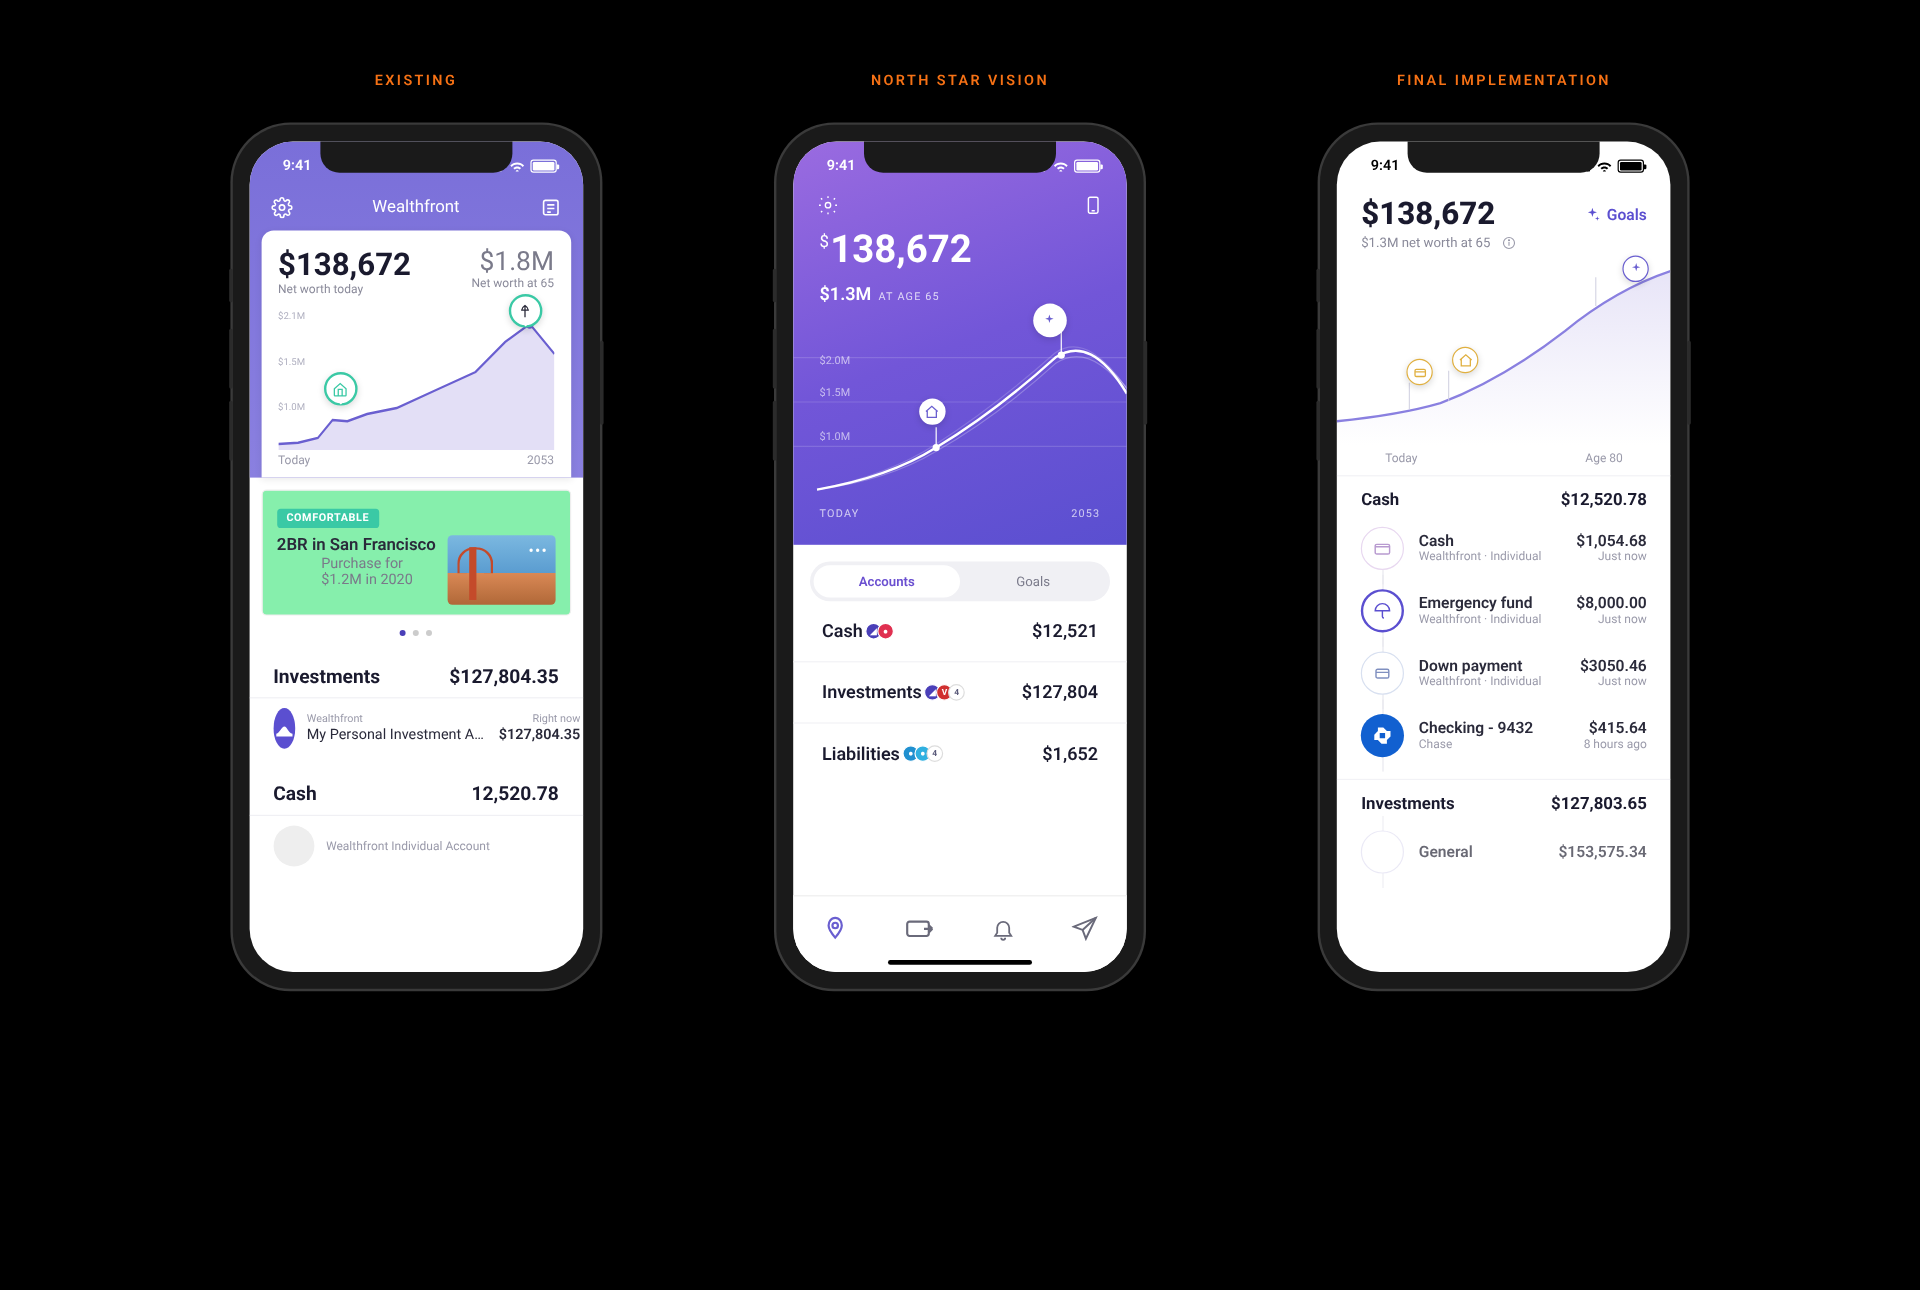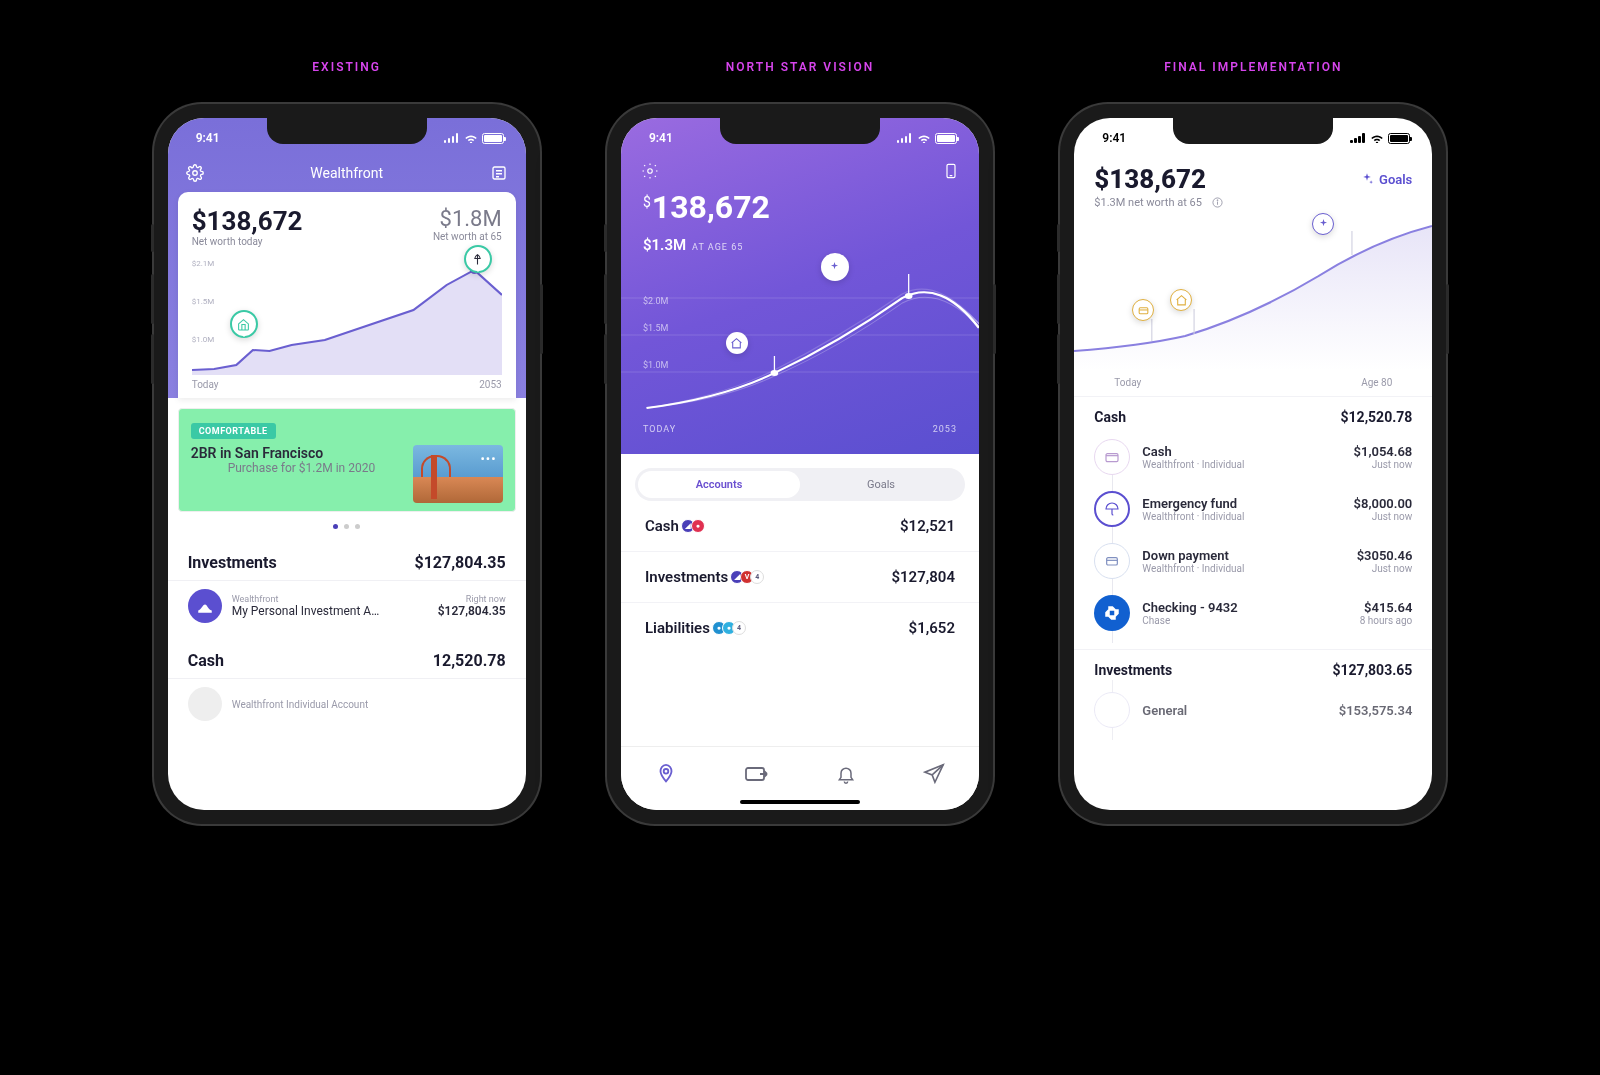--- a/index.html
+++ b/index.html
@@ -1,20 +1,20 @@
 <!DOCTYPE html>
 <html><head>
 <meta charset="utf-8">
 <style>
 * { box-sizing: border-box; margin: 0; padding: 0; font-family: -apple-system, BlinkMacSystemFont, "Segoe UI", Roboto, Helvetica, Arial, sans-serif; }
 body { background: #000; width: 1600px; height: 1075px; }
 .stage { width: 1360px; height: 900px; margin: 0 auto; position: relative; padding-top: 60px; display: flex; justify-content: space-around; }
 .column { display: flex; flex-direction: column; align-items: center; }
-.col-title { color: #d946ef; font-size: 12px; letter-spacing: 2px; font-weight: 600; margin-bottom: 30px; text-transform: uppercase; }
-.phone-frame { width: 386px; height: 720px; background: #1a1a1a; border-radius: 48px; padding: 14px; box-shadow: 0 0 0 2px #3a3a3a, 0 20px 60px rgba(0,0,0,0.5); position: relative; }
+.col-title { color: #f97316; font-size: 12px; letter-spacing: 2px; font-weight: 600; margin-bottom: 30px; text-transform: uppercase; }
+.phone-frame { width: 306px; height: 720px; background: #1a1a1a; border-radius: 48px; padding: 14px; box-shadow: 0 0 0 2px #3a3a3a, 0 20px 60px rgba(0,0,0,0.5); position: relative; }
 .side-btn { position:absolute; background:#2b2b2b; border-radius:2px; }
 .sb-l1 { left:-3px; top:120px; width:3px; height:28px;}
 .sb-l2 { left:-3px; top:170px; width:3px; height:50px;}
 .sb-l3 { left:-3px; top:230px; width:3px; height:50px;}
 .sb-r1 { right:-3px; top:180px; width:3px; height:70px;}
 .notch { position: absolute; top:14px; left:50%; transform:translateX(-50%); width:160px; height:26px; background:#1a1a1a; border-radius: 0 0 16px 16px; z-index: 20;}
 .screen { width: 100%; height: 100%; border-radius: 36px; overflow: hidden; background: #fff; position: relative; }
 .status-bar { height: 40px; display:flex; align-items:center; justify-content:space-between; padding: 0 22px 0 28px; font-size: 12px; font-weight:600; position:relative; z-index:10; }
 .status-bar.light { color:#fff; }
 .status-bar.dark { color:#000; }

